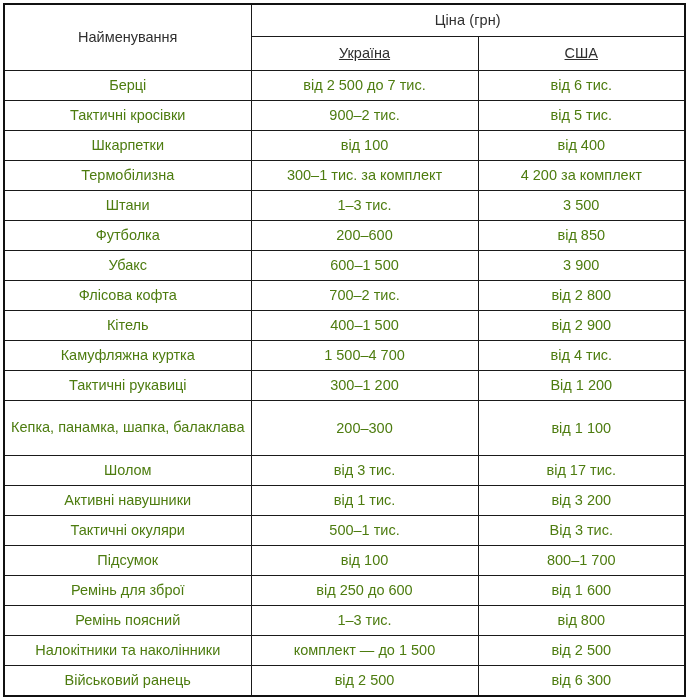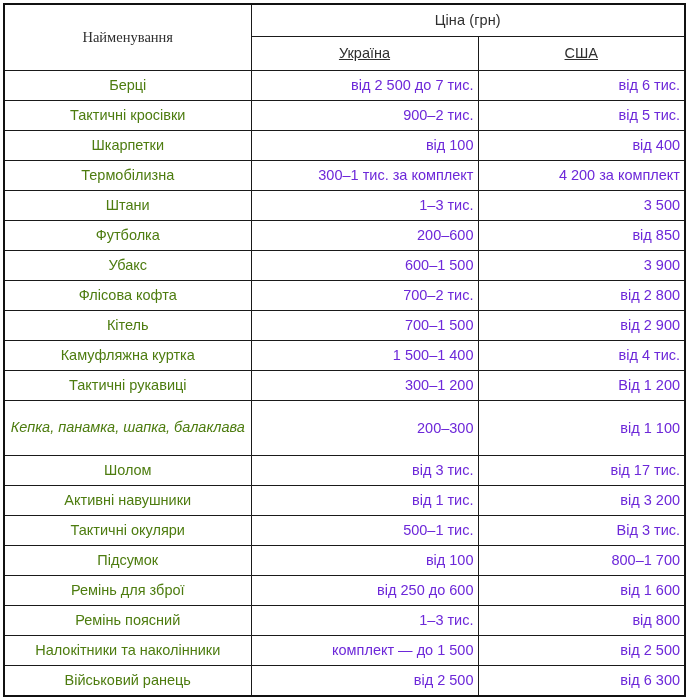--- a/index.html
+++ b/index.html
@@ -53,44 +53,41 @@
     font-weight: bold;
     font-size: 16px;
     color: #111111;
     letter-spacing: 0.1px;
   }
   th.hdr-name {
     height: 64px;
     font-weight: bold;
     font-size: 15.5px;
     color: #111111;
-    font-family: Liberation Serif, serif;
   }
   th.hdr-sub {
     height: 33px;
     font-weight: bold;
     font-size: 15.5px;
     color: #111111;
     text-decoration: underline;
   }
 
   
   tbody tr { height: 30px; }
   tbody tr.tall { height: 55px; }
 
   tbody td.name-cell {
     color: #4d7c0f;
   }
   tbody td.val-cell {
-    color: #6d28d9;
-    text-align: right;
+    color: #4d7c0f;
   }
   tbody td.two-line {
     line-height: 1.45;
-    font-style: italic;
   }
 </style>
 </head>
 <body>
 
 <div id="price-table-wrap">
   <table class="price-table">
     <colgroup>
       <col class="col-name">
       <col class="col-ua">
@@ -142,26 +139,26 @@
           <td class="val-cell">600–1 500</td>
           <td class="val-cell">3 900</td>
         </tr>
         <tr>
           <td class="name-cell">Флісова кофта</td>
           <td class="val-cell">700–2 тис.</td>
           <td class="val-cell">від 2 800</td>
         </tr>
         <tr>
           <td class="name-cell">Кітель</td>
-          <td class="val-cell">700–1 500</td>
+          <td class="val-cell">400–1 500</td>
           <td class="val-cell">від 2 900</td>
         </tr>
         <tr>
           <td class="name-cell">Камуфляжна куртка</td>
-          <td class="val-cell">1 500–1 400</td>
+          <td class="val-cell">1 500–4 700</td>
           <td class="val-cell">від 4 тис.</td>
         </tr>
         <tr>
           <td class="name-cell">Тактичні рукавиці</td>
           <td class="val-cell">300–1 200</td>
           <td class="val-cell">Від 1 200</td>
         </tr>
         <tr class="tall">
           <td class="name-cell two-line">Кепка, панамка, шапка, балаклава</td>
           <td class="val-cell">200–300</td>

